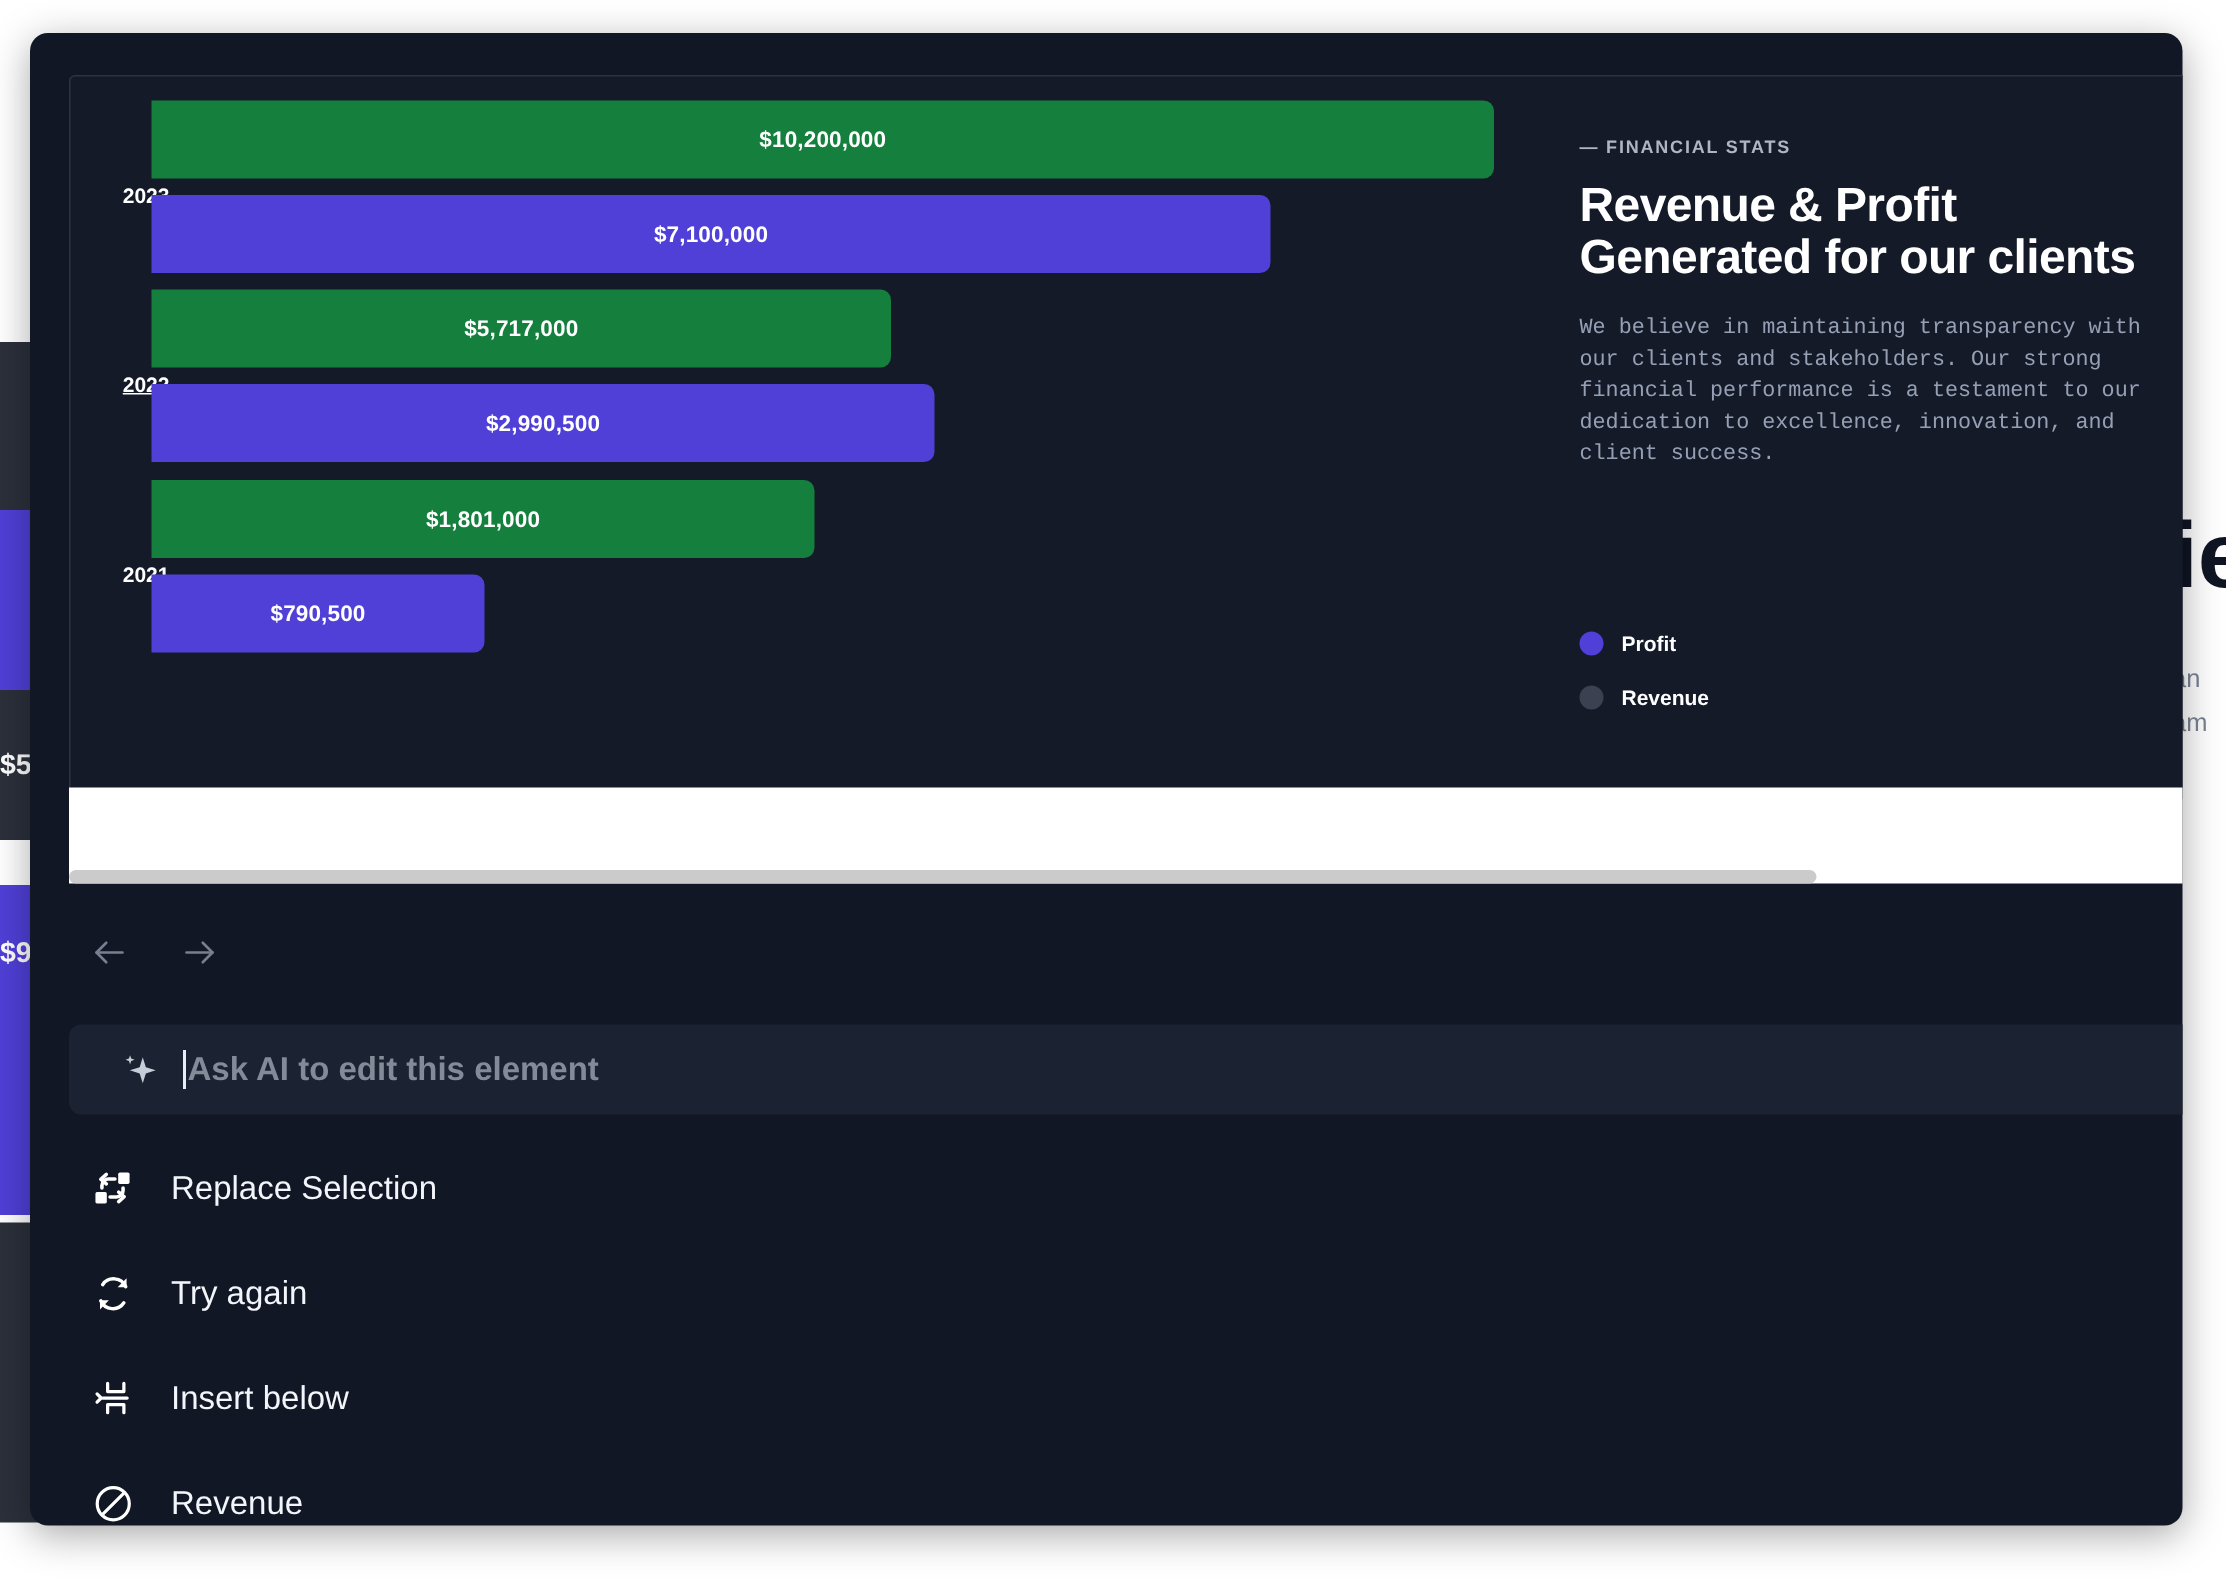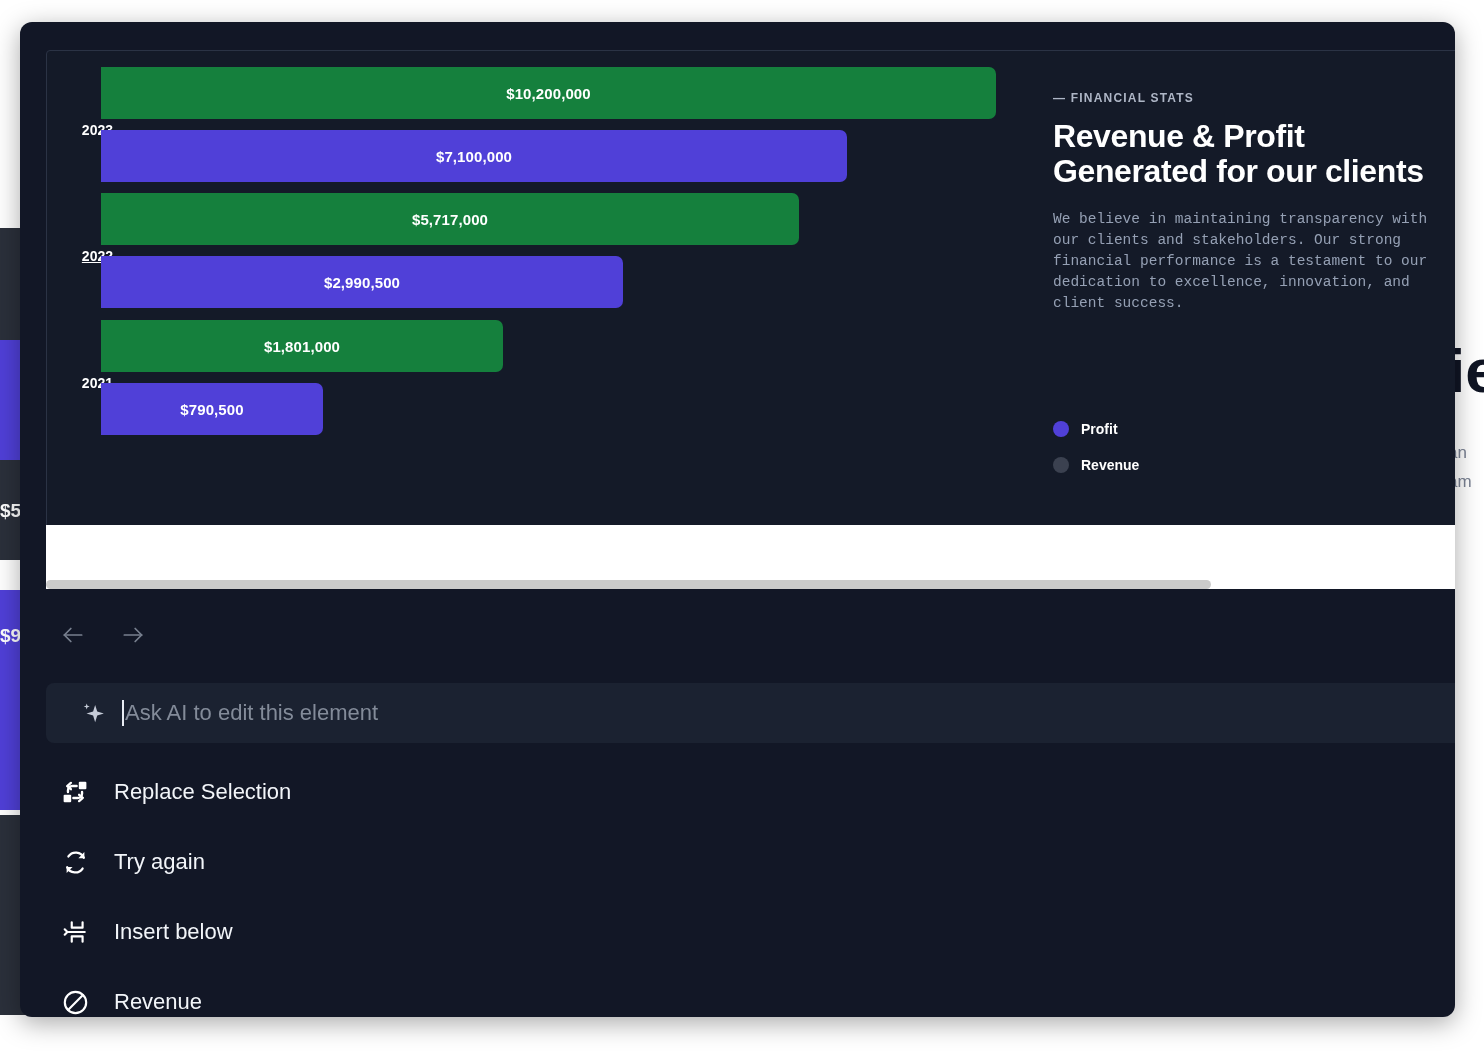--- a/index.html
+++ b/index.html
@@ -151,21 +151,21 @@
     position: absolute; left: 26px; top: 661px;
     width: 1424px; height: 60px;
     background: #1b2231; border-radius: 8px;
     display: flex; align-items: center; padding: 0 0 0 34px;
   }
   .spark { width: 26px; height: 26px; flex: none; margin-right: 16px; }
   .caret {
     width: 2px; height: 26px; background: #e9edf4; flex: none;
   }
   .ask-placeholder {
-    color: #838b99; font-size: 22px; margin-left: 1px; white-space: nowrap;
+    color: #838b99; font-size: 22px; margin-left: 1px; white-space: nowrap; font-weight: bold;
   }
 
   
   .menu { position: absolute; left: 26px; top: 735px; width: 600px; }
   .menu-item {
     display: flex; align-items: center; height: 70px; cursor: pointer;
     padding-left: 12px;
   }
   .menu-icon {
     width: 34px; height: 30px; flex: none; margin-right: 22px;
@@ -206,35 +206,35 @@
           <div class="row" style="top:63px;">
             <div class="bar profit" style="width:746px;">
               <span class="bar-value">$7,100,000</span>
             </div>
           </div>
         </div>
 
         <div class="group" style="top:142px;height:147px;">
           <div class="year-label" style="top:55px;text-decoration:underline;">2022</div>
           <div class="row" style="top:0;">
-            <div class="bar revenue" style="width:698px;text-align:center;">
+            <div class="bar revenue" style="width:493px;text-align:center;">
               <span class="bar-value">$5,717,000</span>
             </div>
           </div>
           <div class="row" style="top:63px;">
             <div class="bar profit" style="width:522px;">
               <span class="bar-value">$2,990,500</span>
             </div>
           </div>
         </div>
 
         <div class="group" style="top:269px;height:147px;">
           <div class="year-label" style="top:55px;">2021</div>
           <div class="row" style="top:0;">
-            <div class="bar revenue" style="width:402px;">
+            <div class="bar revenue" style="width:442px;">
               <span class="bar-value">$1,801,000</span>
             </div>
           </div>
           <div class="row" style="top:63px;">
             <div class="bar profit" style="width:222px;">
               <span class="bar-value">$790,500</span>
             </div>
           </div>
         </div>
       </div>

